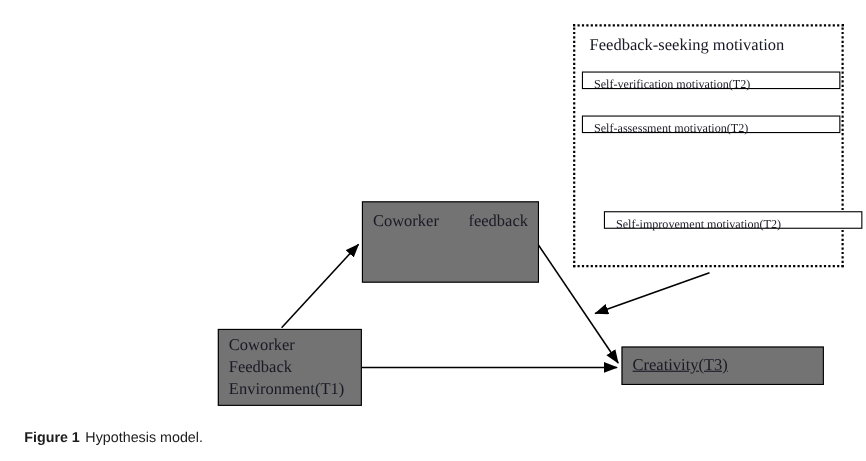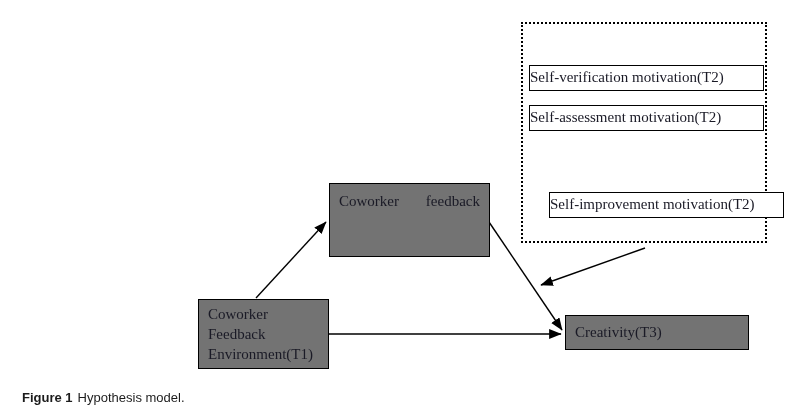--- a/index.html
+++ b/index.html
@@ -45,26 +45,27 @@
     position: absolute;
     left: 13px;
     top: 9px;
     font-size: 15px;
     white-space: nowrap;
   }
   .motivation-item {
     position: absolute;
     left: 6px;
     width: 235px;
-    height: 26px;
+    height: 16px;
     border: 1.5px solid #000000;
     background: #ffffff;
     box-sizing: border-box;
-    font-size: 15px;
+    font-size: 11px;
     line-height: 23px;
+    padding-left: 10px;
     white-space: nowrap;
   }
   .item-0 { top: 41px; }
   .item-1 { top: 81px; }
   .item-2 { top: 122px; }
   .item-3 { top: 168px; margin-left: 20px; }
 
   .monitoring-box {
     left: 329px;
     top: 183px;
@@ -86,20 +87,21 @@
     line-height: 20px;
   }
   .creativity-box {
     left: 565px;
     top: 315px;
     width: 184px;
     height: 35px;
     display: flex;
     align-items: center;
     padding-left: 9px;
+    text-decoration: underline;
   }
   .caption {
     position: absolute;
     left: 22px;
     top: 390px;
     font-family: "Liberation Sans", "DejaVu Sans", sans-serif;
     font-size: 13px;
     color: #1c1c1c;
     white-space: nowrap;
   }
@@ -120,20 +122,21 @@
         <path d="M0,0 L9,3.5 L0,7 Z" fill="#000000"></path>
       </marker>
     </defs>
     <line x1="256" y1="298" x2="326" y2="222" stroke="#000000" stroke-width="1.4" marker-end="url(#arrowhead)"></line>
     <line x1="489" y1="222" x2="562" y2="330" stroke="#000000" stroke-width="1.4" marker-end="url(#arrowhead)"></line>
     <line x1="329" y1="334" x2="561" y2="334" stroke="#000000" stroke-width="1.4" marker-end="url(#arrowhead)"></line>
     <line x1="645" y1="248" x2="541" y2="285" stroke="#000000" stroke-width="1.4" marker-end="url(#arrowhead)"></line>
   </svg>
 
   <div class="group-box">
+    <div class="group-title">Feedback-seeking motivation</div>
     <div class="motivation-item item-0">Self-verification motivation(T2)</div>
     <div class="motivation-item item-1">Self-assessment motivation(T2)</div>
     <div class="motivation-item item-3">Self-improvement motivation(T2)</div>
   </div>
 
   <div class="box monitoring-box">
     <div class="monitoring-line1">
       <span>Coworker</span>
       <span>feedback</span>
     </div>

